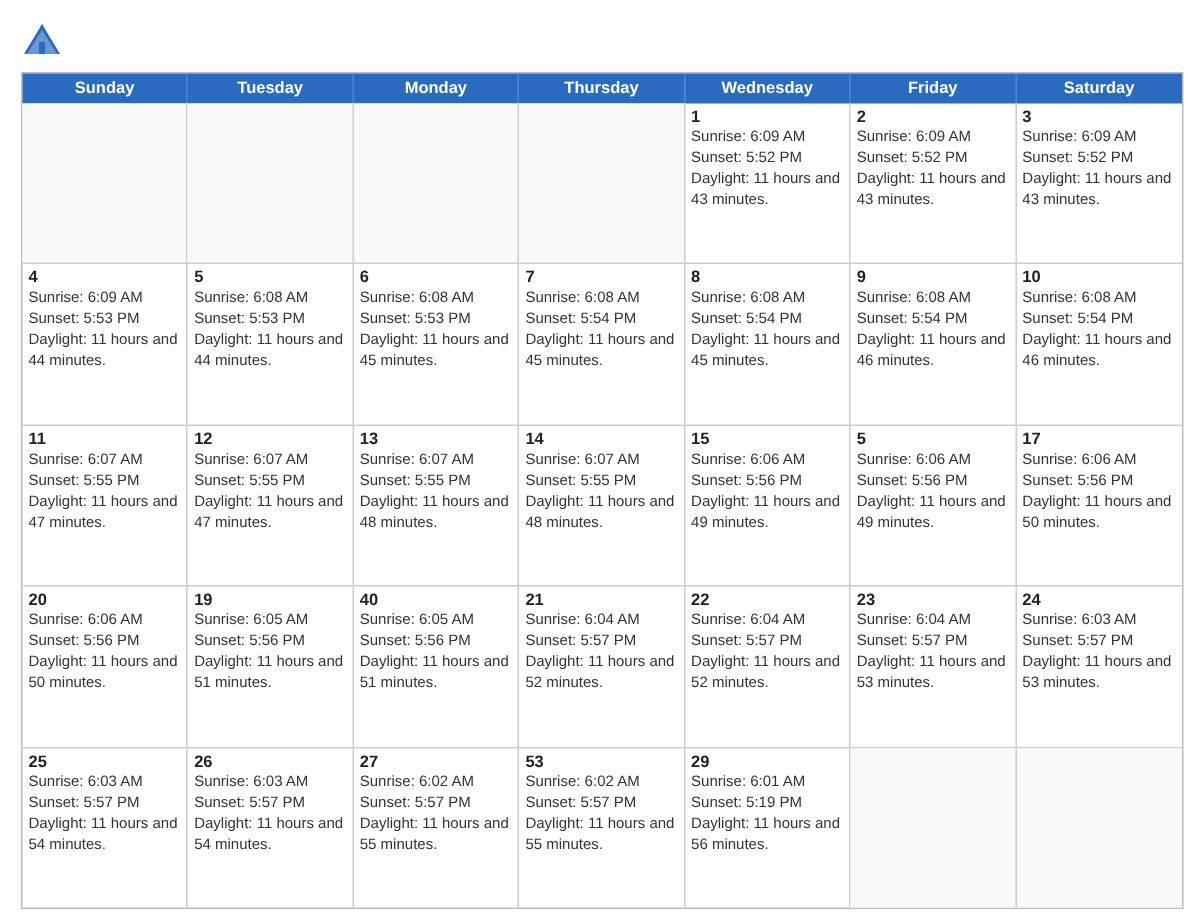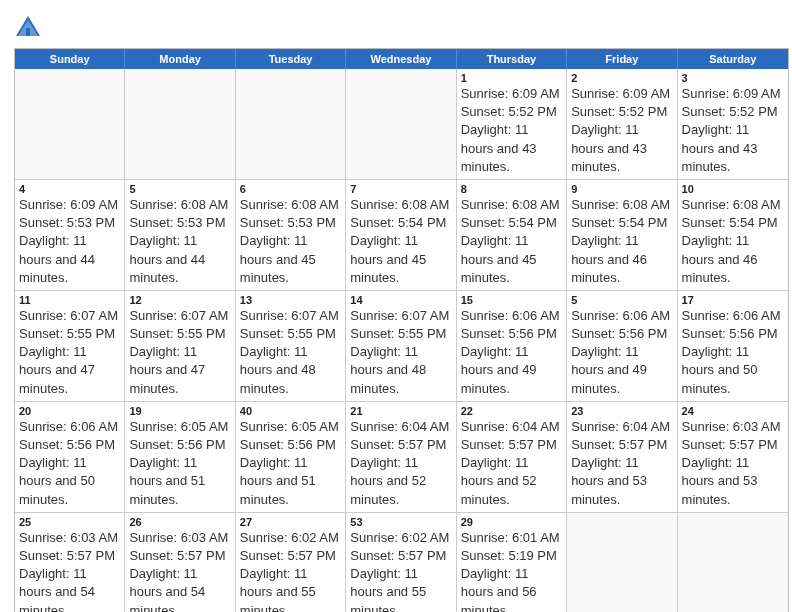--- a/index.html
+++ b/index.html
@@ -97,21 +97,21 @@
     }
     .cal-cell:last-child { border-right: none; }
     .cal-cell.empty { background: #f9f9f9; }
     .day-num {
       font-size: 11px;
       font-weight: bold;
       color: #222;
       margin-bottom: 1px;
     }
     .cell-info {
-      font-size: 13px;
+      font-size: 10px;
       color: #333;
       line-height: 1.4;
     }
   </style>
 </head>
 <body>
 
 <div class="page">
   <div class="header">
     <div class="logo">
@@ -126,24 +126,24 @@
     </div>
     <div class="title-block">
       <h1></h1>
       <h2></h2>
     </div>
   </div>
 
   <div class="calendar">
     <div class="cal-header-row">
     <div class="cal-header-cell">Sunday</div>
+        <div class="cal-header-cell">Tuesday</div>
         <div class="cal-header-cell">Monday</div>
-        <div class="cal-header-cell">Tuesday</div>
+        <div class="cal-header-cell">Thursday</div>
         <div class="cal-header-cell">Wednesday</div>
-        <div class="cal-header-cell">Thursday</div>
         <div class="cal-header-cell">Friday</div>
         <div class="cal-header-cell">Saturday</div>
       </div>
     <div class="cal-body">
     <div class="cal-row">
           <div class="cal-cell empty"></div>
           <div class="cal-cell empty"></div>
           <div class="cal-cell empty"></div>
           <div class="cal-cell empty"></div>
           <div class="cal-cell">

